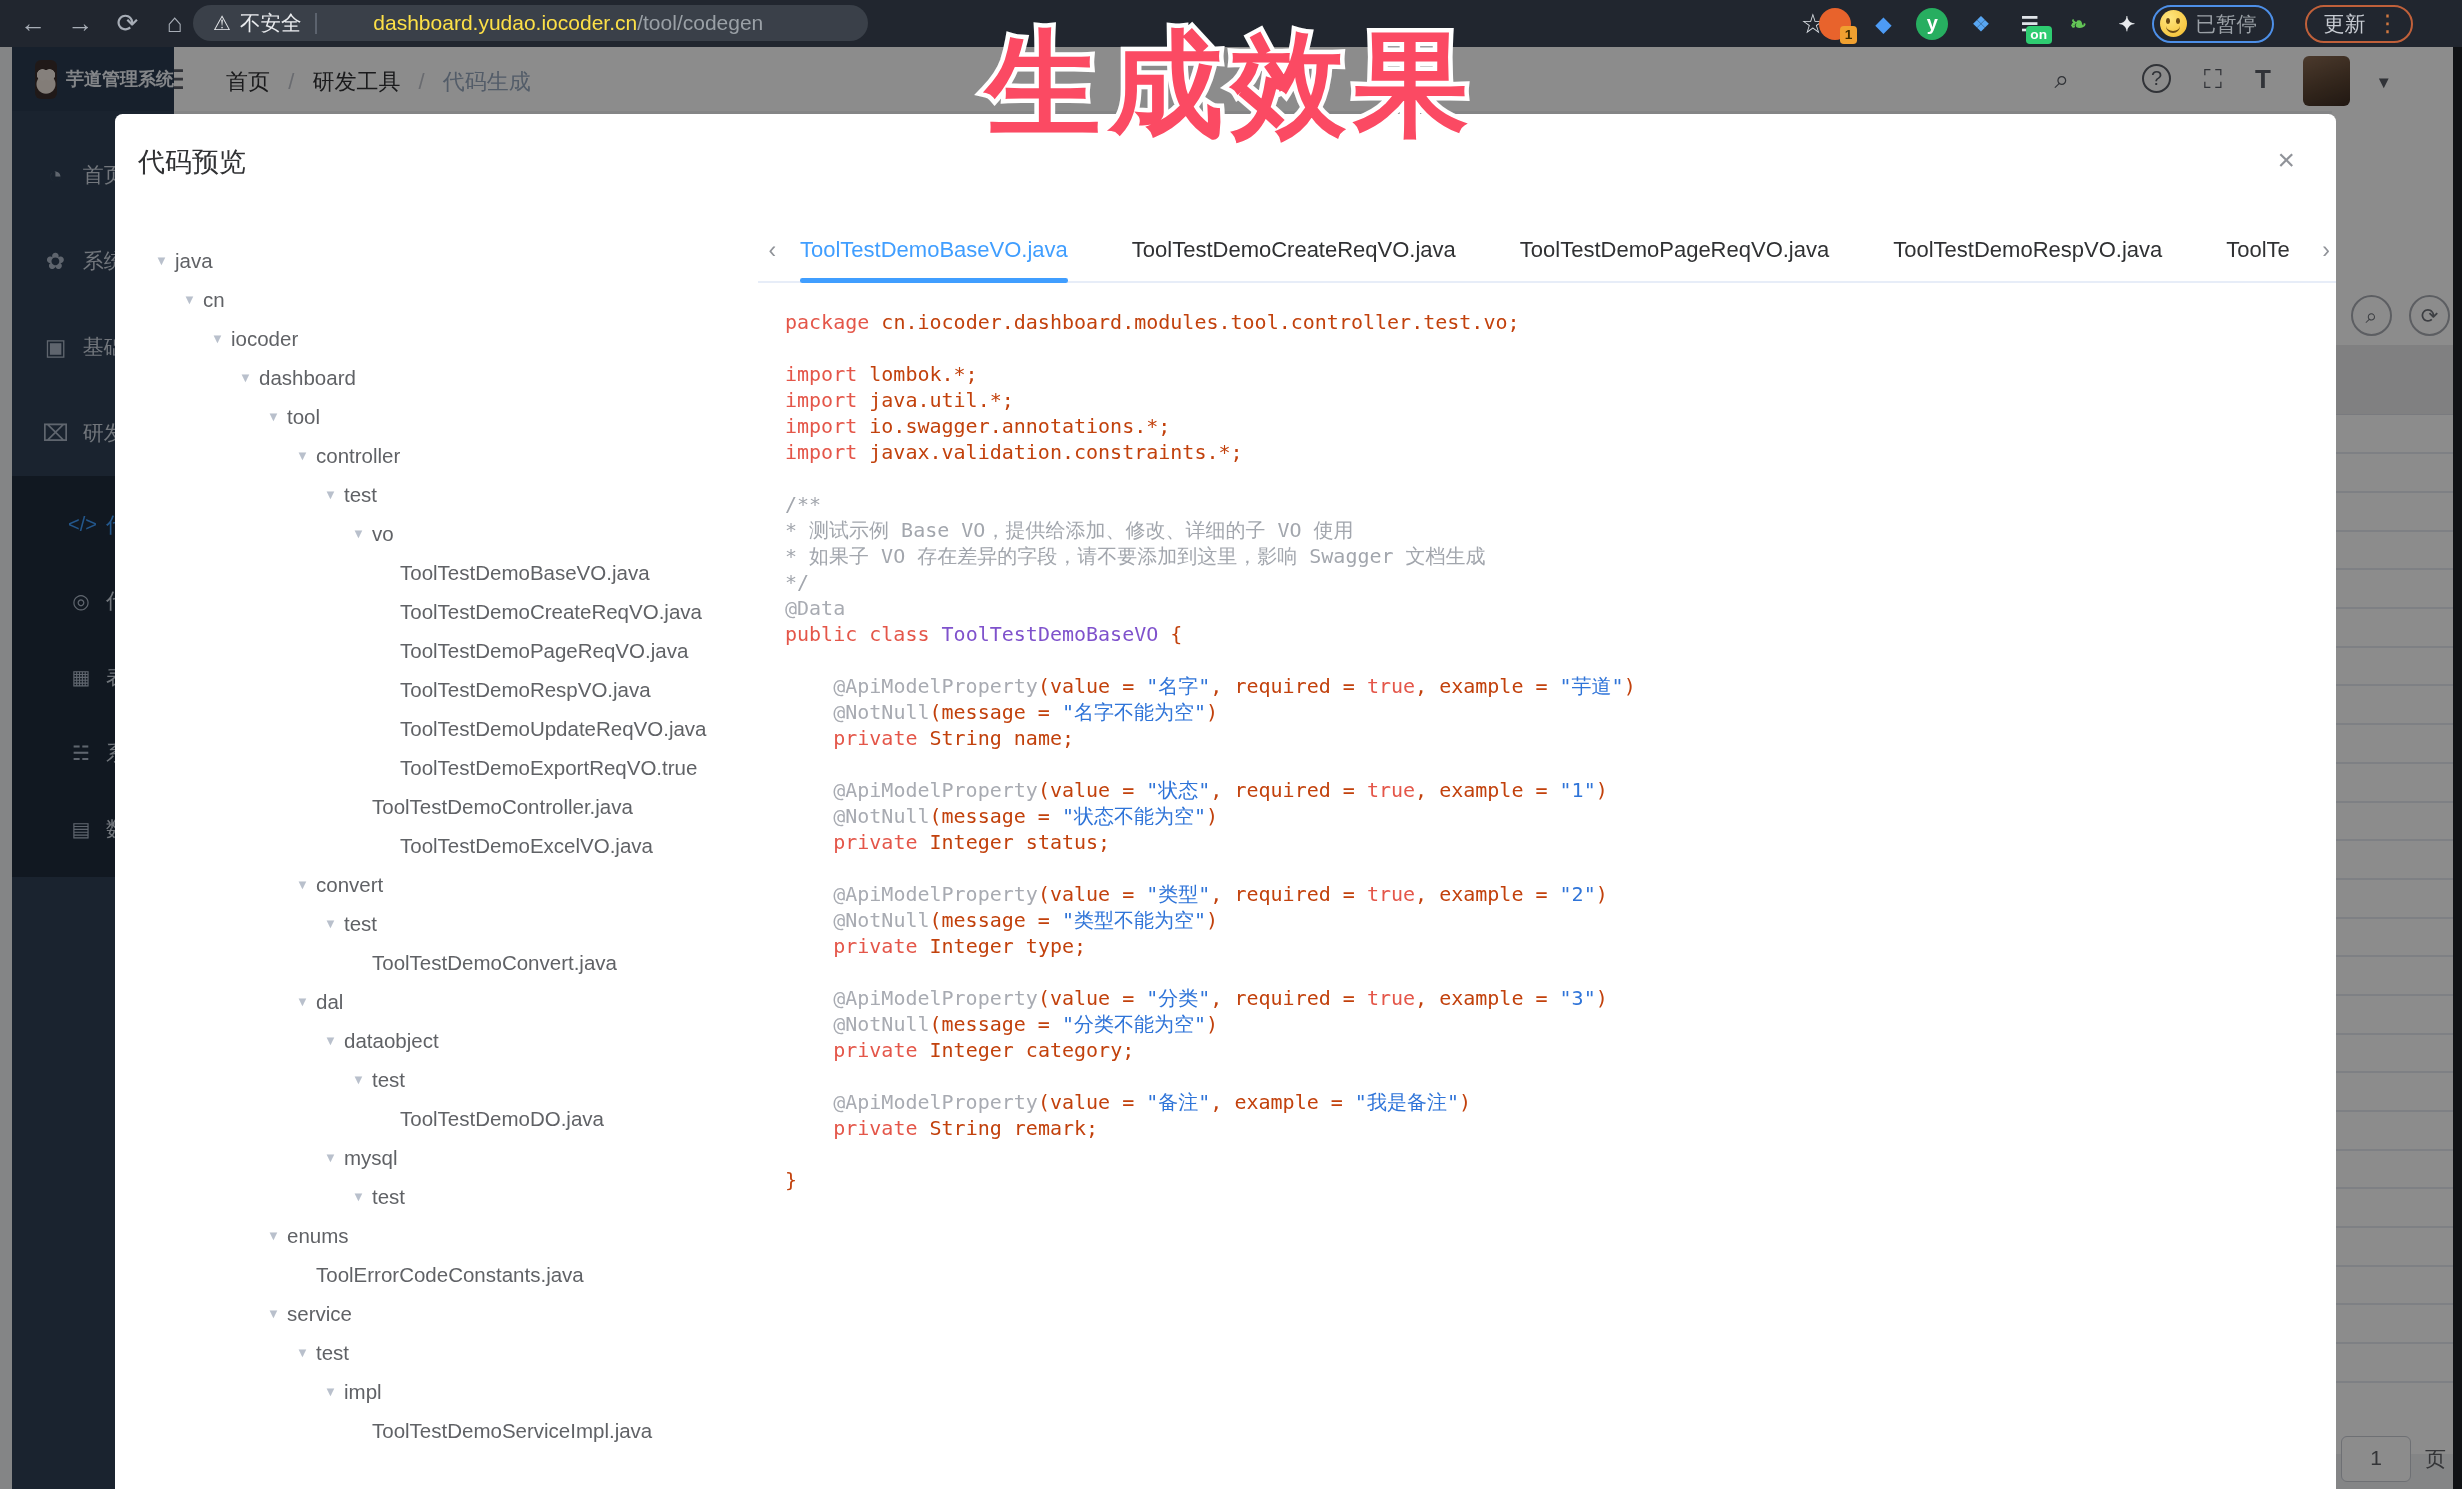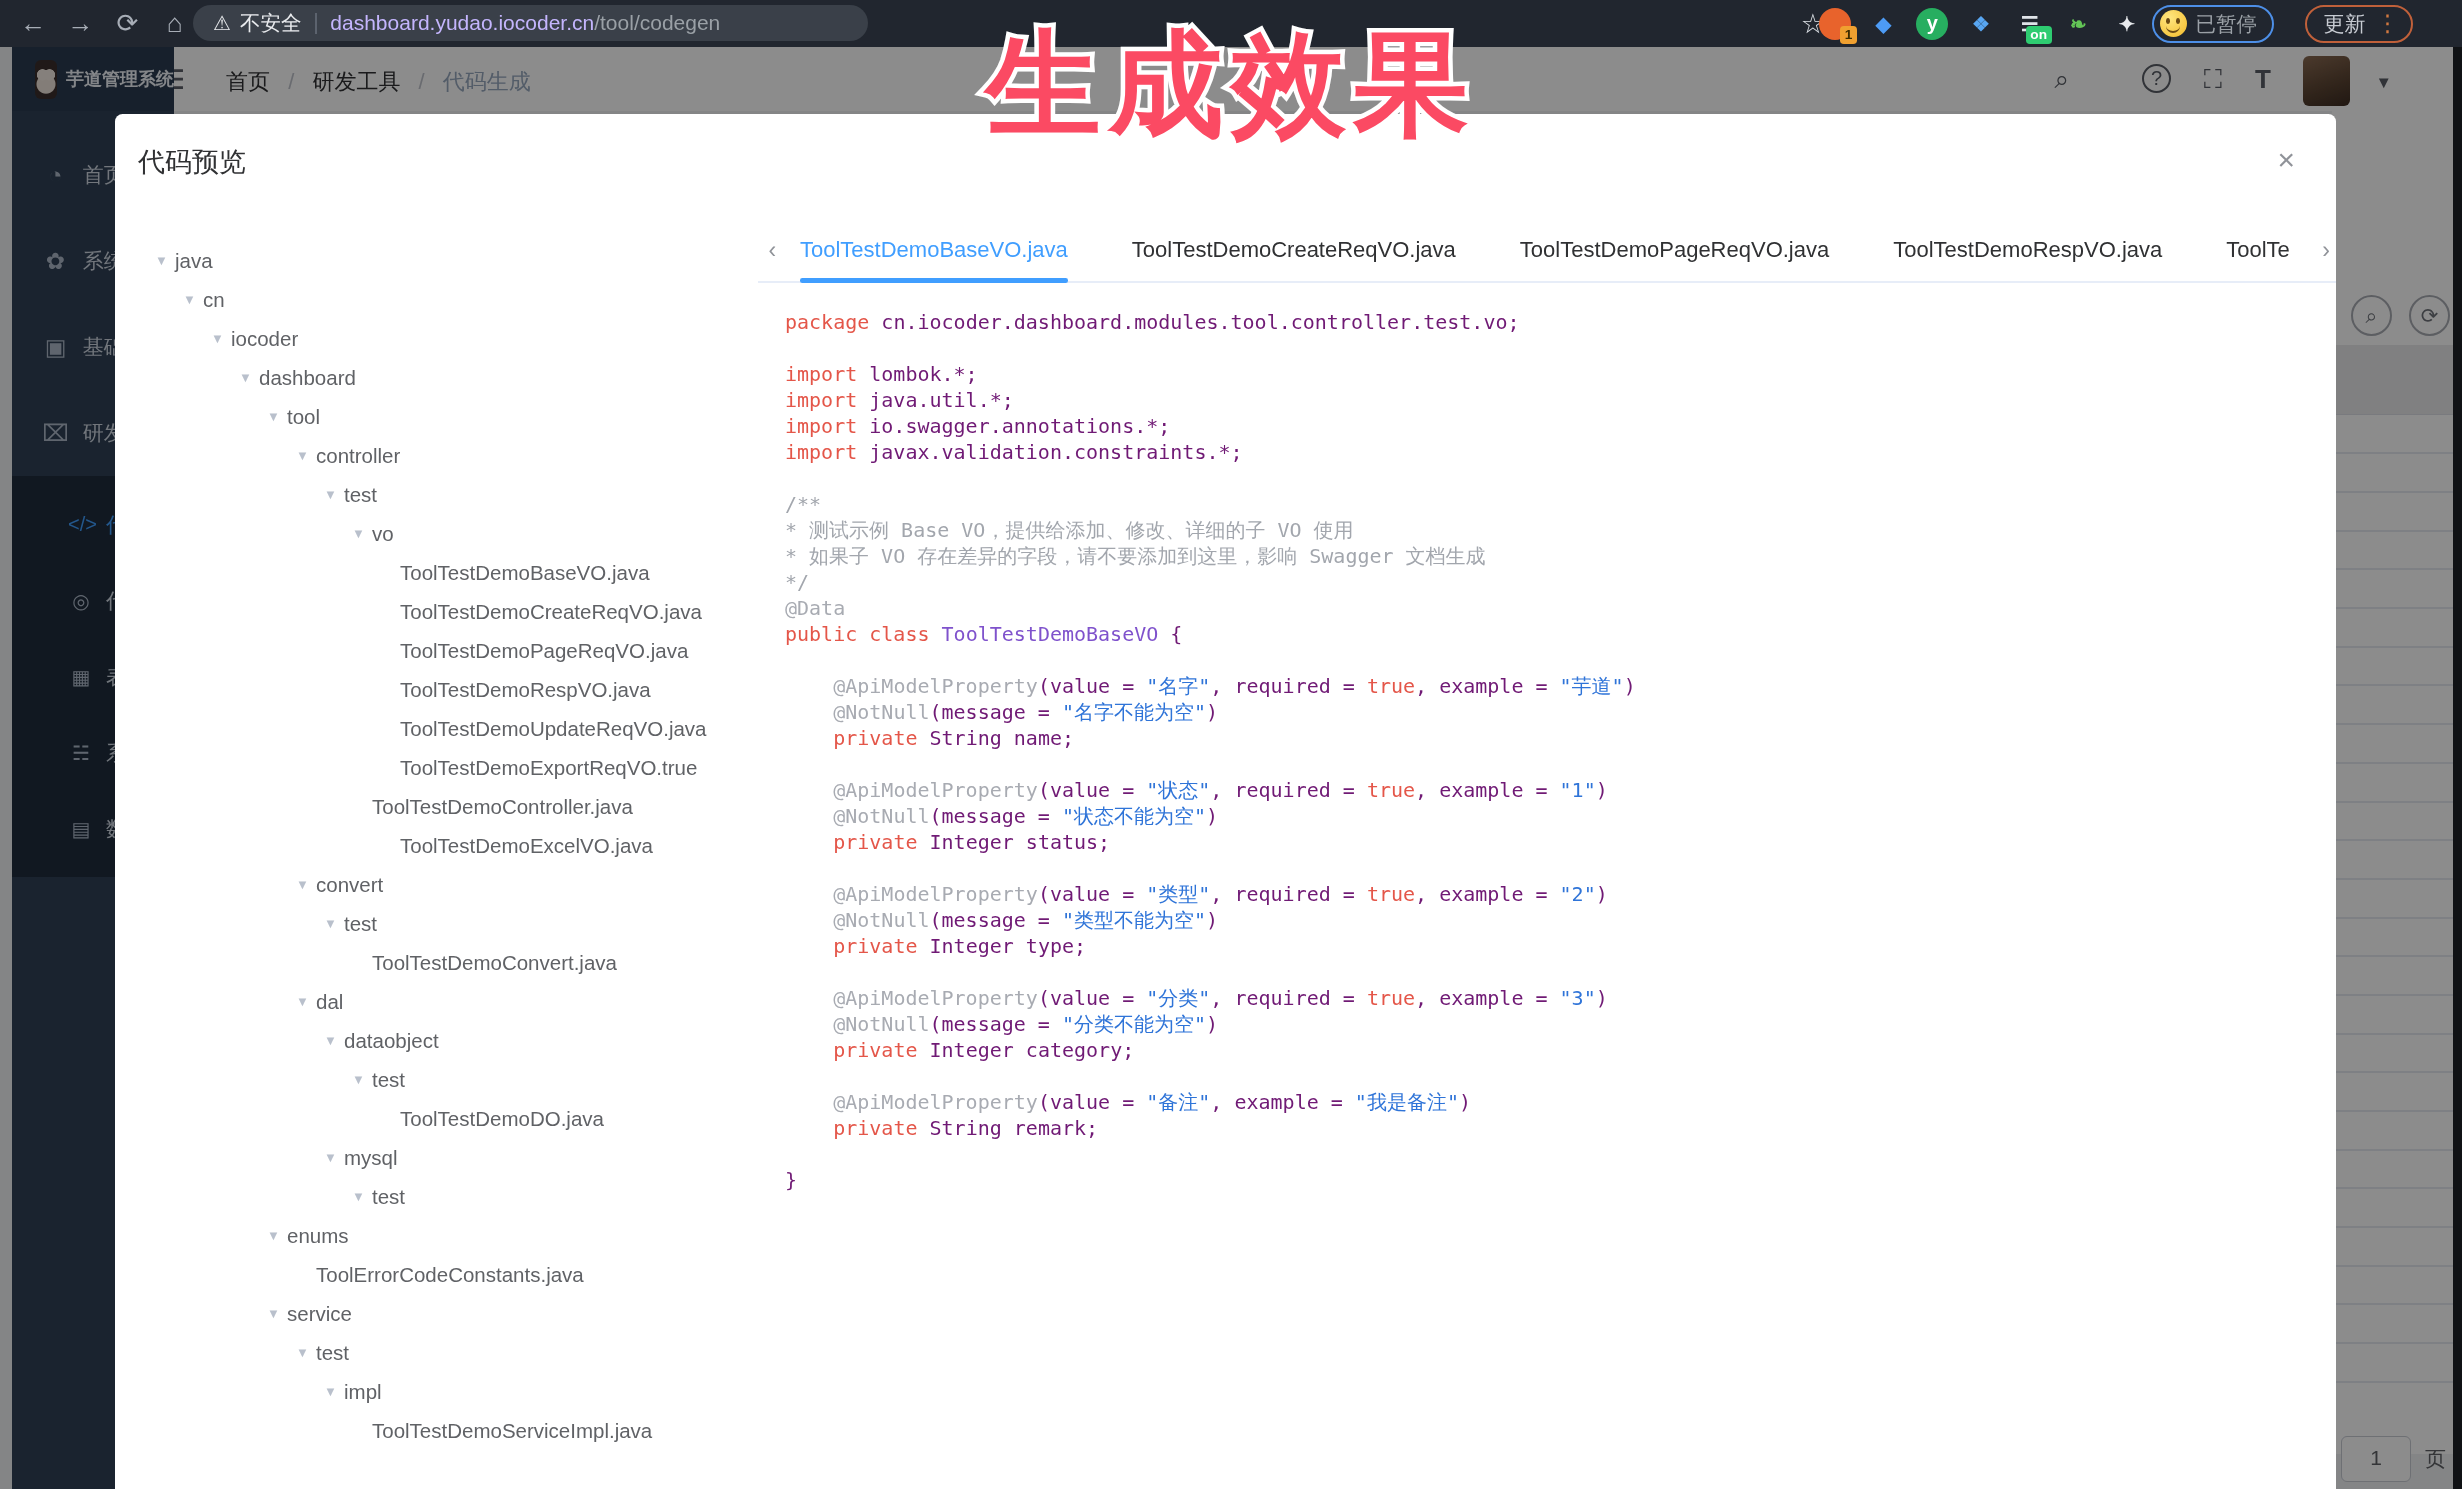--- a/index.html
+++ b/index.html
@@ -10,21 +10,21 @@
   #browser-bar { position:absolute; left:0; top:0; width:2462px; height:47px;
                  background:#21262f; z-index:60; }
   .nav-ic { position:absolute; top:8.3px; font-size:26px; color:#a7adb6; width:33px;
             text-align:center; line-height:30px; }
   #url-pill { position:absolute; left:193px; top:5.3px; width:675px; height:36px;
               background:#3a4049; border-radius:18px; display:flex; align-items:center;
               color:#e8eaed; font-size:20.5px; padding-left:20px; }
   #warn-ic { font-size:20px; margin-right:9px; color:#e8eaed; }
   #sec-chip { margin-right:13.7px; }
   #url-sep { width:1.5px; height:21px; background:#5c636e; margin-right:13.7px; }
-  #url-host { color:#c4b5fd; font-size:21px; }
+  #url-host { color:#fde047; font-size:21px;margin-left:43px; }
   #url-path { color:#9aa0a6; font-size:21px; }
   #star-ic { position:absolute; right:637px; top:7.6px; font-size:27px; color:#dfe3e8; }
   #ext-icons { position:absolute; right:319px; top:6px; height:35px; display:flex;
                gap:16.7px; align-items:center; }
   .ext { position:relative; width:32px; height:32px; border-radius:50%;
          display:flex; align-items:center; justify-content:center;
          font-size:20px; font-weight:bold; }
   .ext .badge { position:absolute; right:-6px; bottom:-4.6px; background:#f0a030;
                 color:#3a2c00; font-size:13.7px; line-height:13.7px; padding:2.3px 4.6px;
                 border-radius:3.8px; font-weight:bold; }
@@ -121,21 +121,21 @@
   .tab.active::after { content:""; position:absolute; left:0; right:0; bottom:0; height:4.6px;
                        background:#409eff; border-radius:2.3px; }
   #code { position:absolute; left:27px; top:90px; width:1517px;
           font-family:"DejaVu Sans Mono", monospace; font-size:20px; line-height:26px;
           color:#3b3f46; white-space:pre; }
   .kw  { color:#e45649; }
   .cls { color:#7f52cc; }
   .str { color:#2f74d8; }
   .ann { color:#a8abb2; }
   .cmt { color:#a2a6ad; }
-  .pl  { color:#701a75; }
+  .pl  { color:#c2410c; }
 
   
   #watermark { position:absolute; left:0; top:0px; width:2462px; text-align:center; z-index:100;
                font-size:115px; font-weight:bold; letter-spacing:7.6px; pointer-events:none; }
   #watermark .wm { position:absolute; left:0; right:0; top:7.6px; color:#fb4a63; }
   #watermark .wm-outline { -webkit-text-stroke:9px #ffffff; color:#ffffff; }
 </style>
 </head>
 <body>
 

